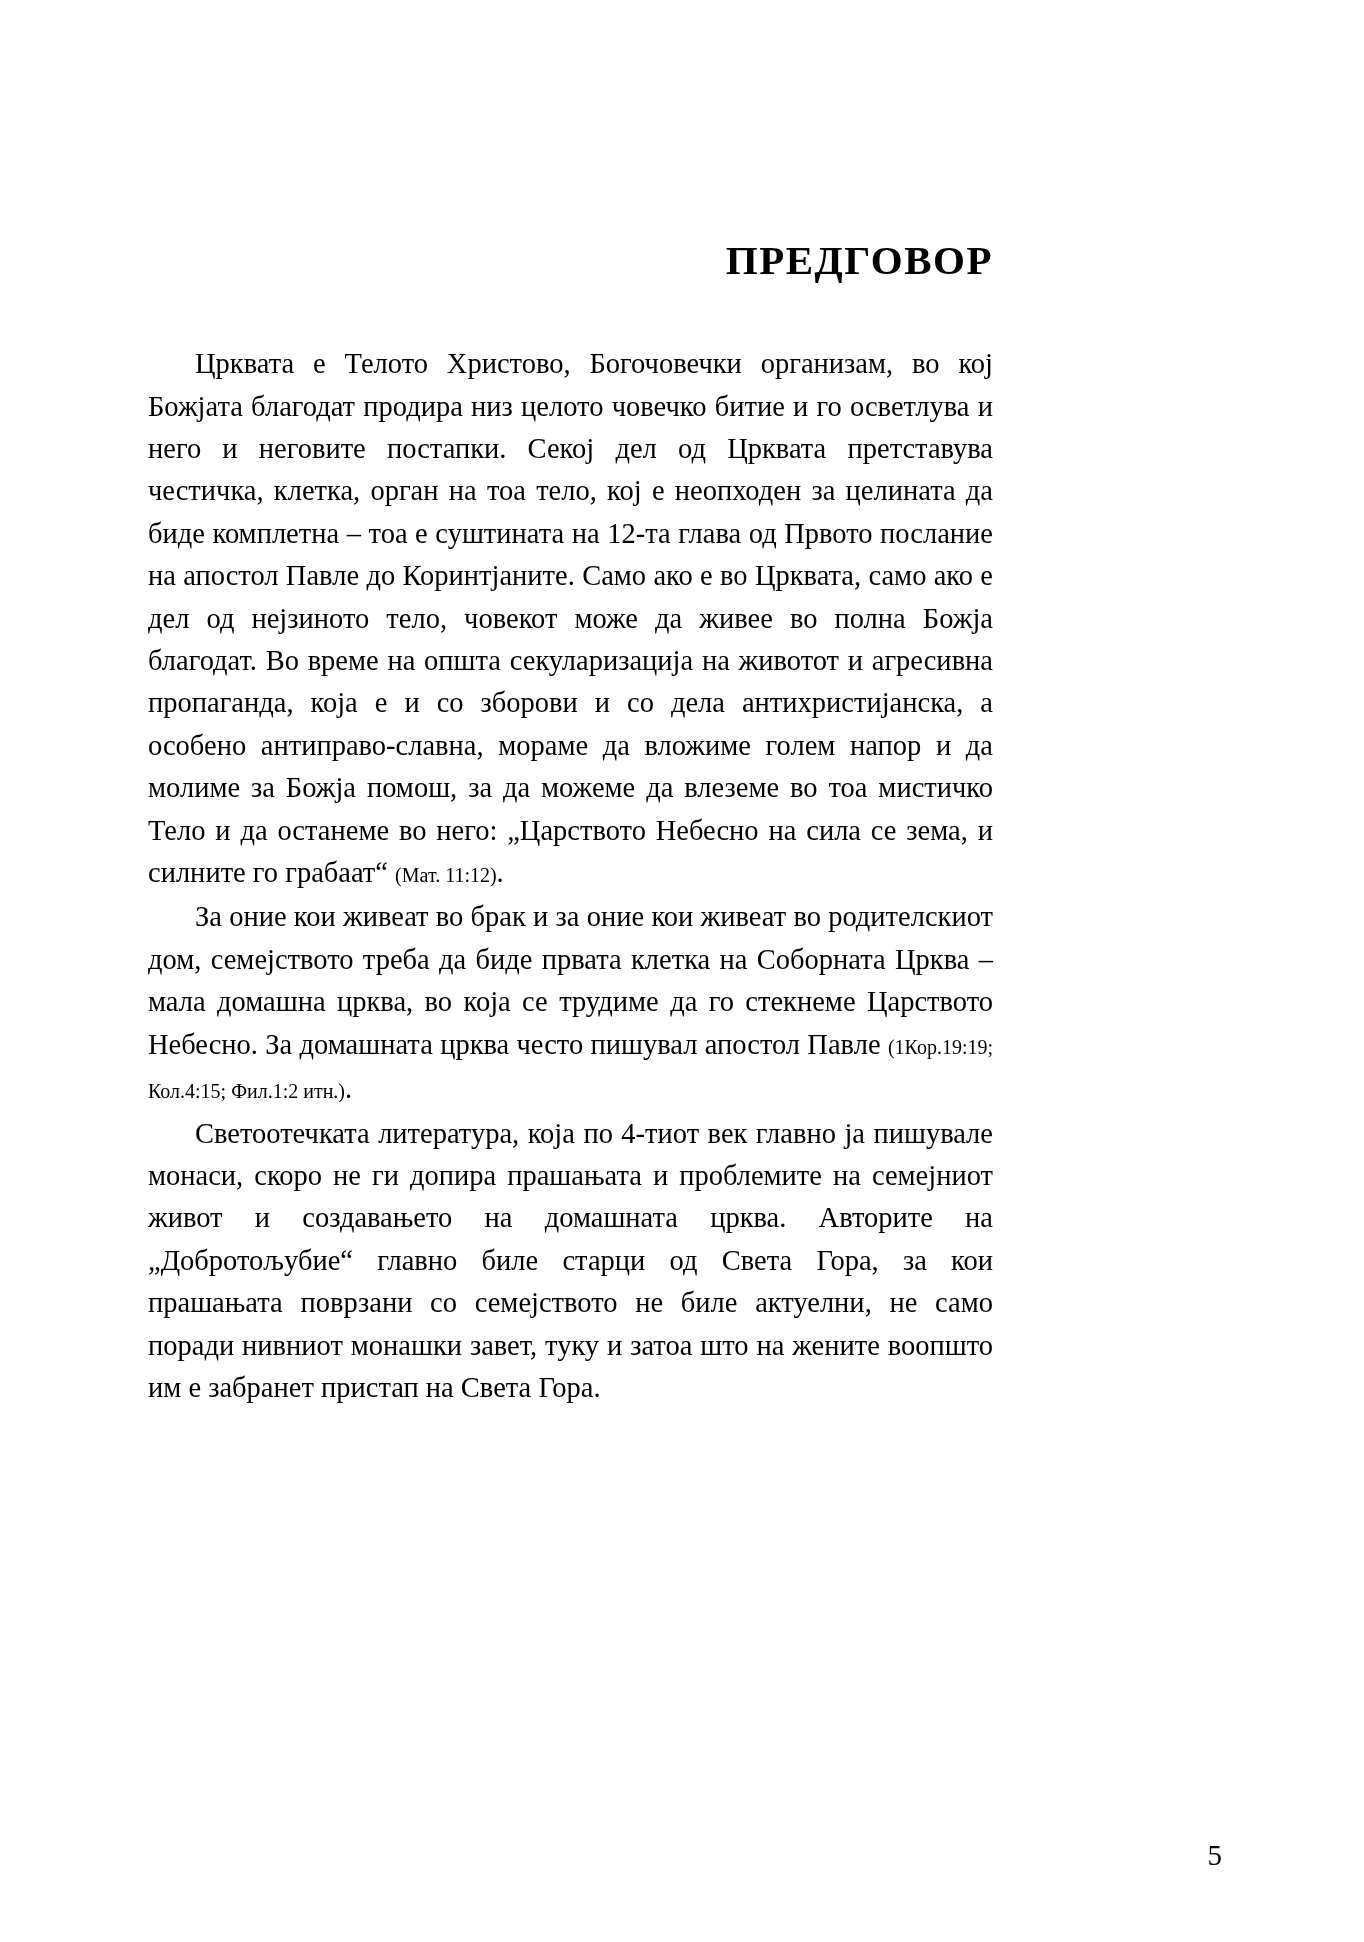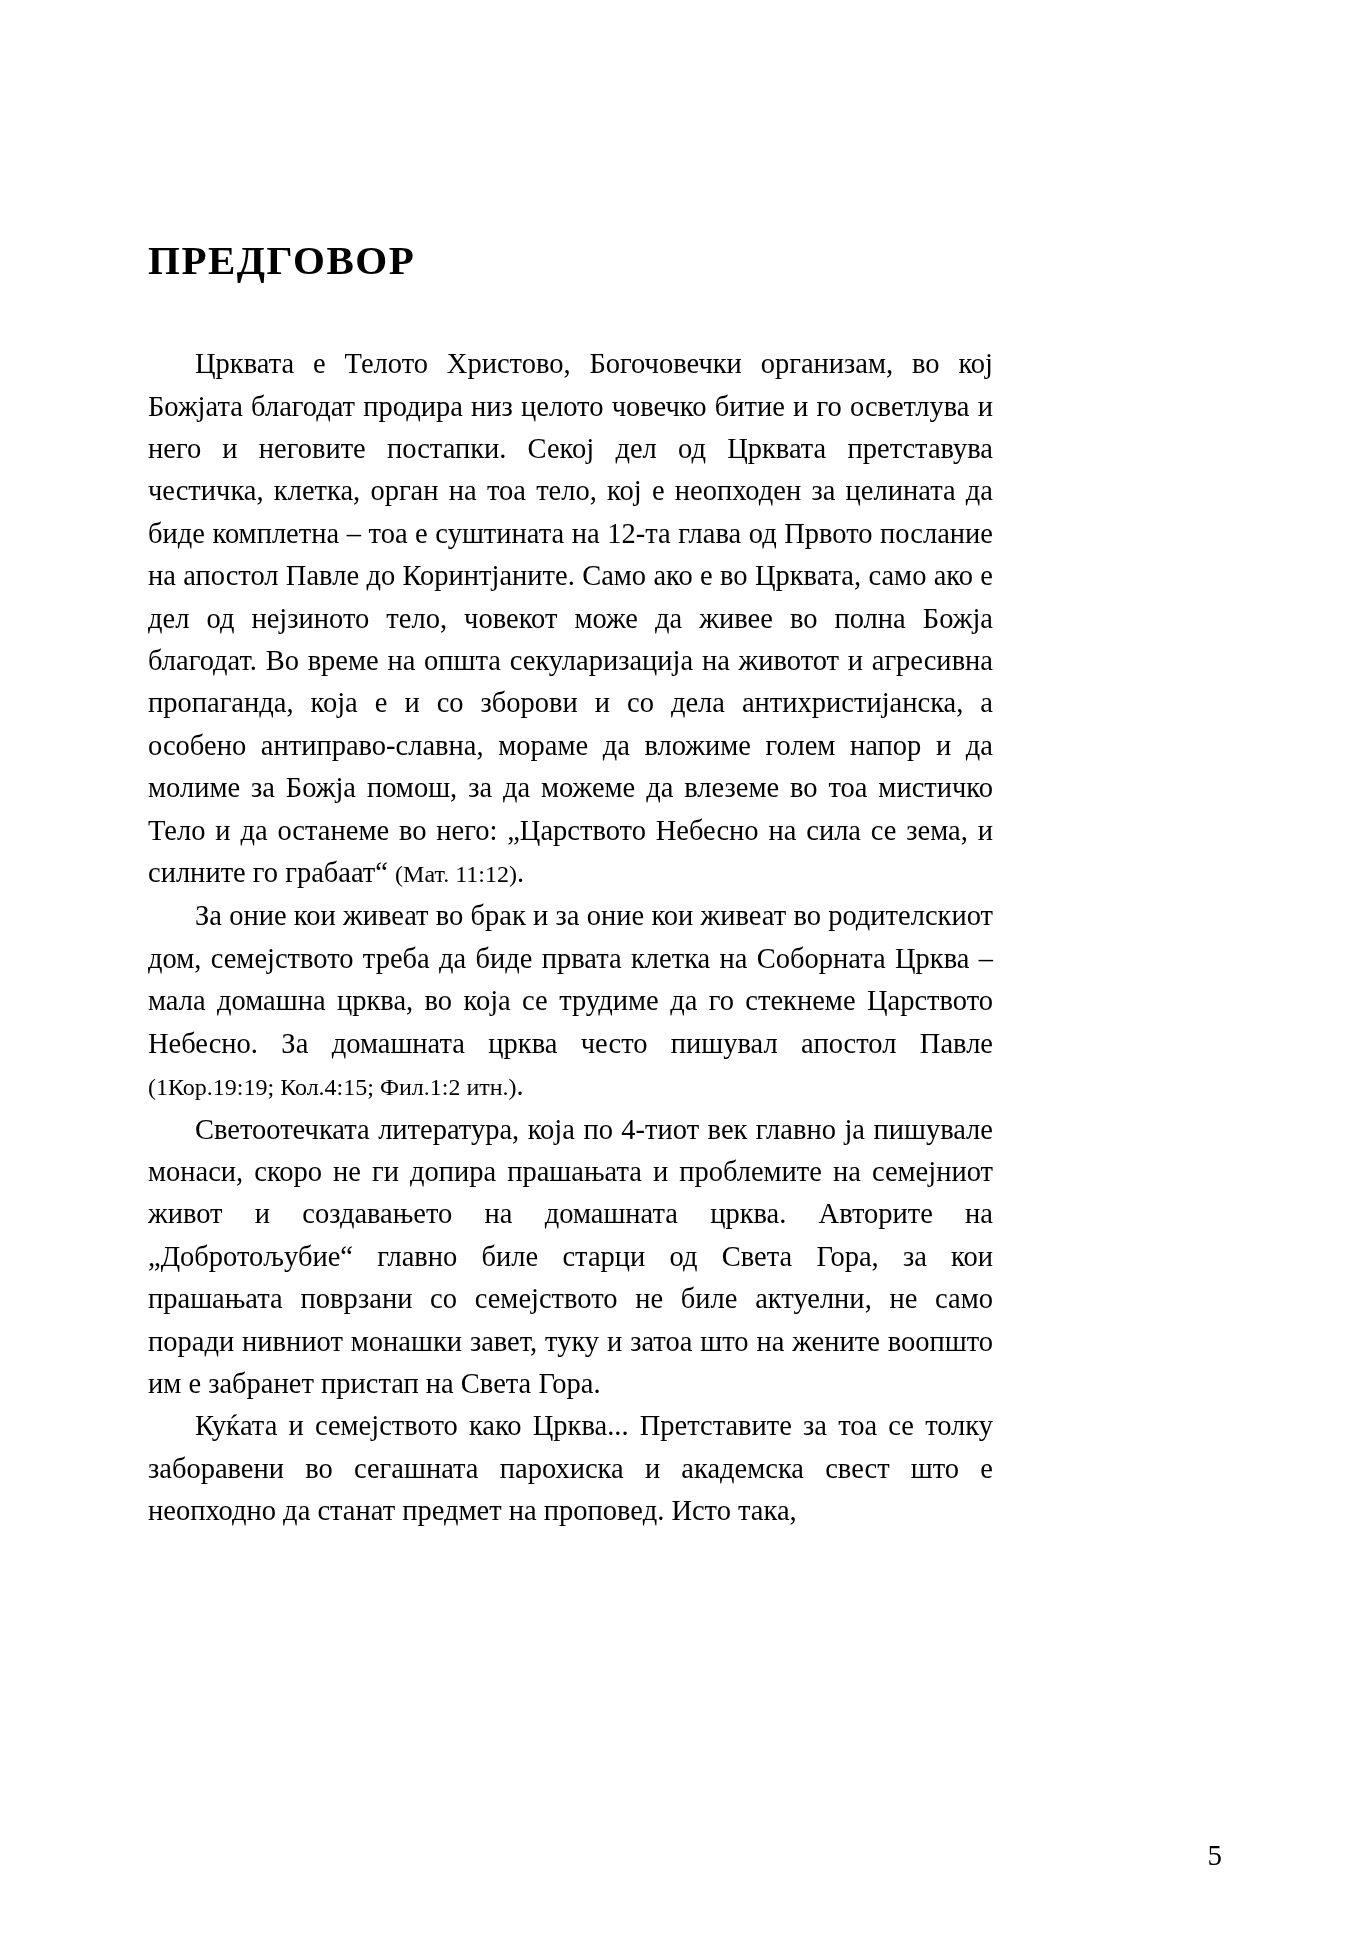--- a/index.html
+++ b/index.html
@@ -19,21 +19,21 @@
   }
   .content {
     position: absolute;
     left: 148px;
     top: 0;
     width: 845px;
   }
   .page-title {
     font-size: 41px;
     font-weight: bold;
-    text-align: left;
+    text-align: right;
     letter-spacing: 1.5px;
     margin-top: 236px;
     margin-bottom: 0;
     line-height: 1.2;
   }
   .body-text {
     margin-top: 58px;
     font-size: 28.5px;
     line-height: 42.4px;
     text-align: justify;
@@ -42,21 +42,21 @@
   }
   .body-text p {
     margin: 0;
     text-indent: 47px;
     text-align: justify;
   }
   .body-text p:last-child {
     text-align-last: left;
   }
   .cite {
-    font-size: 24px;
+    font-size: 20px;
   }
   .page-number {
     position: absolute;
     right: 142px;
     bottom: 72px;
     font-size: 29px;
     line-height: 1;
   }
 </style>
 </head>
@@ -69,20 +69,19 @@
     <h1 class="page-title">ПРЕДГОВОР</h1>
 
     <div class="body-text">
 
       <p><span>Црквата е Телото Христово, Богочовечки организам, во кој Божјата благодат продира низ целото човечко битие и го осветлува и него и неговите постапки. Секој дел од Црквата претставува честичка, клетка, орган на тоа тело, кој е неопходен за целината да биде комплетна – тоа е суштината на 12-та глава од Првото послание на апостол Павле до Коринтјаните. Само ако е во Црквата, само ако е дел од нејзиното тело, човекот може да живее во полна Божја благодат. Во време на општа секуларизација на животот и агресивна пропаганда, која е и со зборови и со дела антихристијанска, а особено антиправо-славна, мораме да вложиме голем напор и да молиме за Божја помош, за да можеме да влеземе во тоа мистичко Тело и да останеме во него: „Царството Небесно на сила се зема, и силните го грабаат“ </span><span class="cite">(Мат. 11:12)</span><span>.</span></p>
 
       <p><span>За оние кои живеат во брак и за оние кои живеат во родителскиот дом, семејството треба да биде првата клетка на Соборната Црква – мала домашна црква, во која се трудиме да го стекнеме Царството Небесно. За домашната црква често пишувал апостол Павле </span><span class="cite">(1Кор.19:19; Кол.4:15; Фил.1:2 итн.)</span><span>.</span></p>
 
       <p><span>Светоотечката литература, која по 4-тиот век главно ја пишувале монаси, скоро не ги допира прашањата и проблемите на семејниот живот и создавањето на домашната црква. Авторите на „Добротољубие“ главно биле старци од Света Гора, за кои прашањата поврзани со семејството не биле актуелни, не само поради нивниот монашки завет, туку и затоа што на жените воопшто им е забранет пристап на Света Гора.</span></p>
 
-      <p><span>Куќата и семејството како Црква... Претставите за тоа се толку заборавени во сегашната парохиска и академска свест што е неопходно да станат предмет на проповед. Исто така,</span></p>
 
     </div>
   </div>
 
   <div class="page-number">5</div>
 
 </div>
 
 </body></html>

